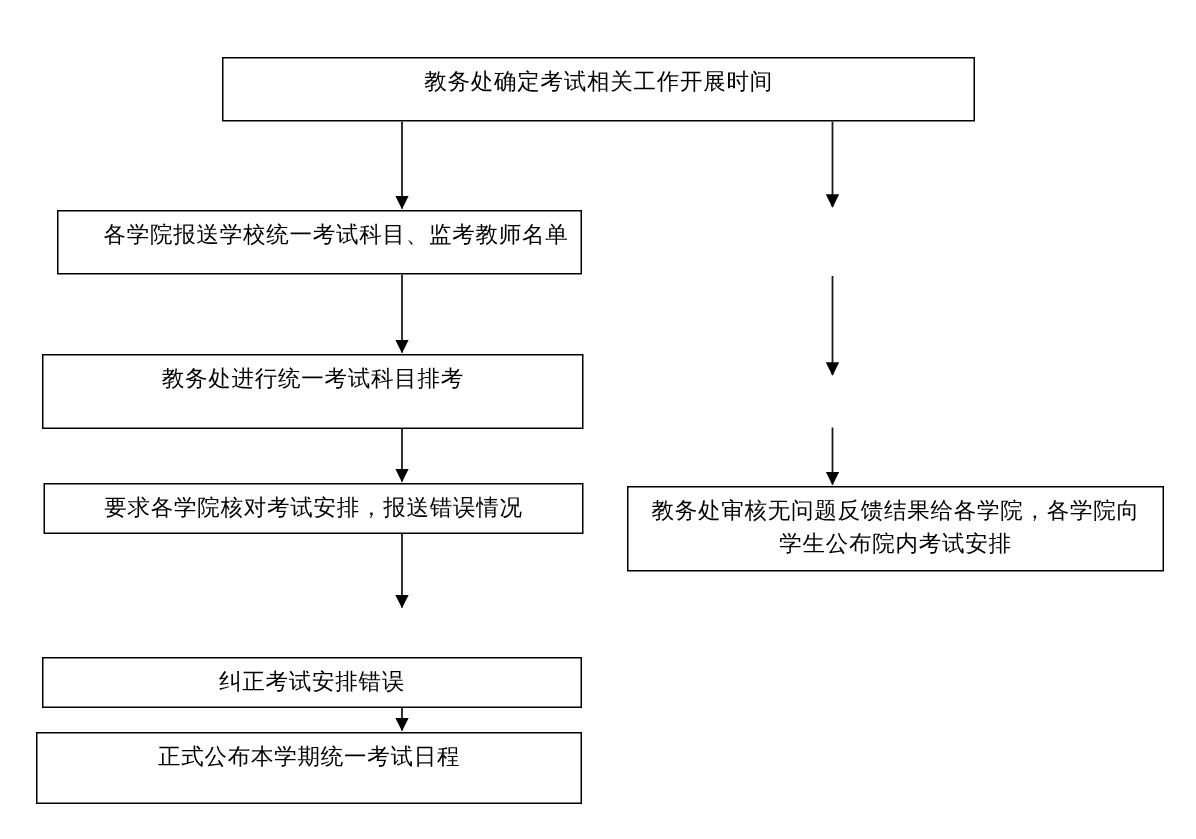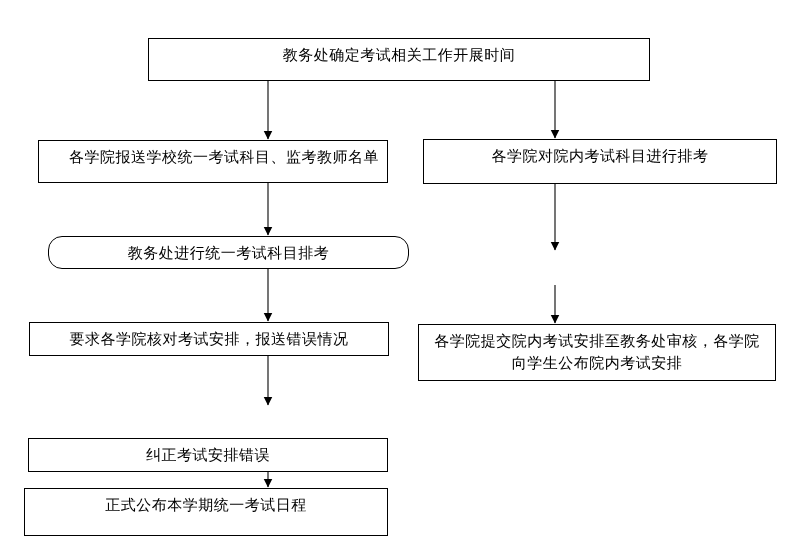--- a/index.html
+++ b/index.html
@@ -39,21 +39,21 @@
     height: 559px;
     pointer-events: none;
   }
   .arrows line {
     stroke: #1a1a1a;
     stroke-width: 1.2;
   }
   
   .n-start { left: 148px; top: 38px;  width: 502px; height: 43px; }
   .n-l1    { left: 38px;  top: 140px; width: 350px; height: 43px; justify-content: flex-end; }
-  .n-l2    { left: 48px;  top: 236px; width: 361px; height: 33px; border-radius: 14px; }
+  .n-l2    { left: 28px;  top: 236px; width: 361px; height: 50px; }
   .n-l3    { left: 29px;  top: 322px; width: 360px; height: 34px; }
   .n-l4    { left: 28px;  top: 406px; width: 360px; height: 34px; margin-top: 32px; }
   .n-l5    { left: 24px;  top: 488px; width: 364px; height: 48px; }
   .n-r1    { left: 423px; top: 139px; width: 354px; height: 45px; }
   .n-r2    { left: 413px; top: 251px; width: 360px; height: 34px; }
   .n-r3    { left: 418px; top: 324px; width: 358px; height: 57px; }
 </style>
 </head>
 <body>
 
@@ -92,22 +92,19 @@
   </div>
 
   <div class="node n-l4">
     <span>纠正考试安排错误</span>
   </div>
 
   <div class="node n-l5">
     <span>正式公布本学期统一考试日程</span>
   </div>
 
-  <div class="node n-r1">
-    <span>各学院对院内考试科目进行排考</span>
-  </div>
 
 
   <div class="node n-r3">
-    <span>各学院提交院内考试安排至教务处审核，各学院向学生公布院内考试安排</span>
+    <span>教务处审核无问题反馈结果给各学院，各学院向学生公布院内考试安排</span>
   </div>
 
 </div>
 
 </body></html>

